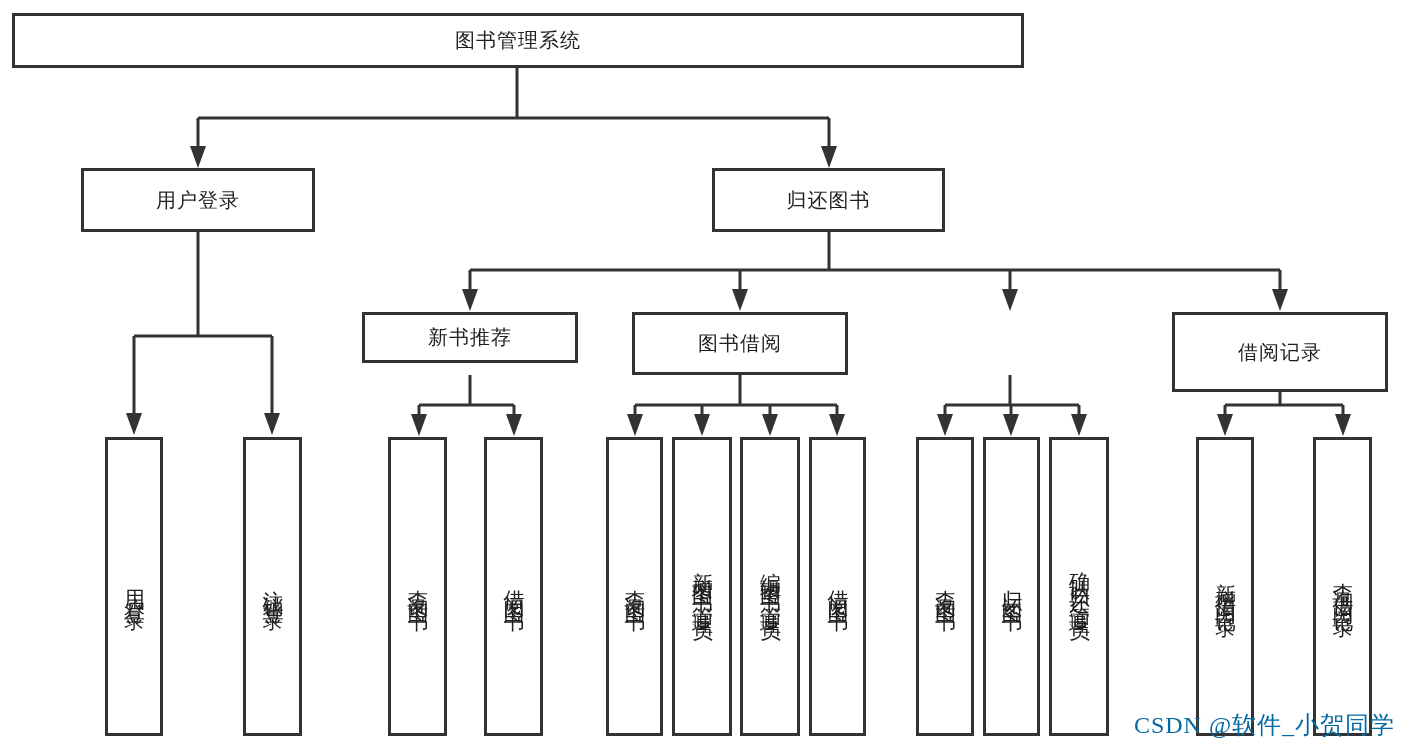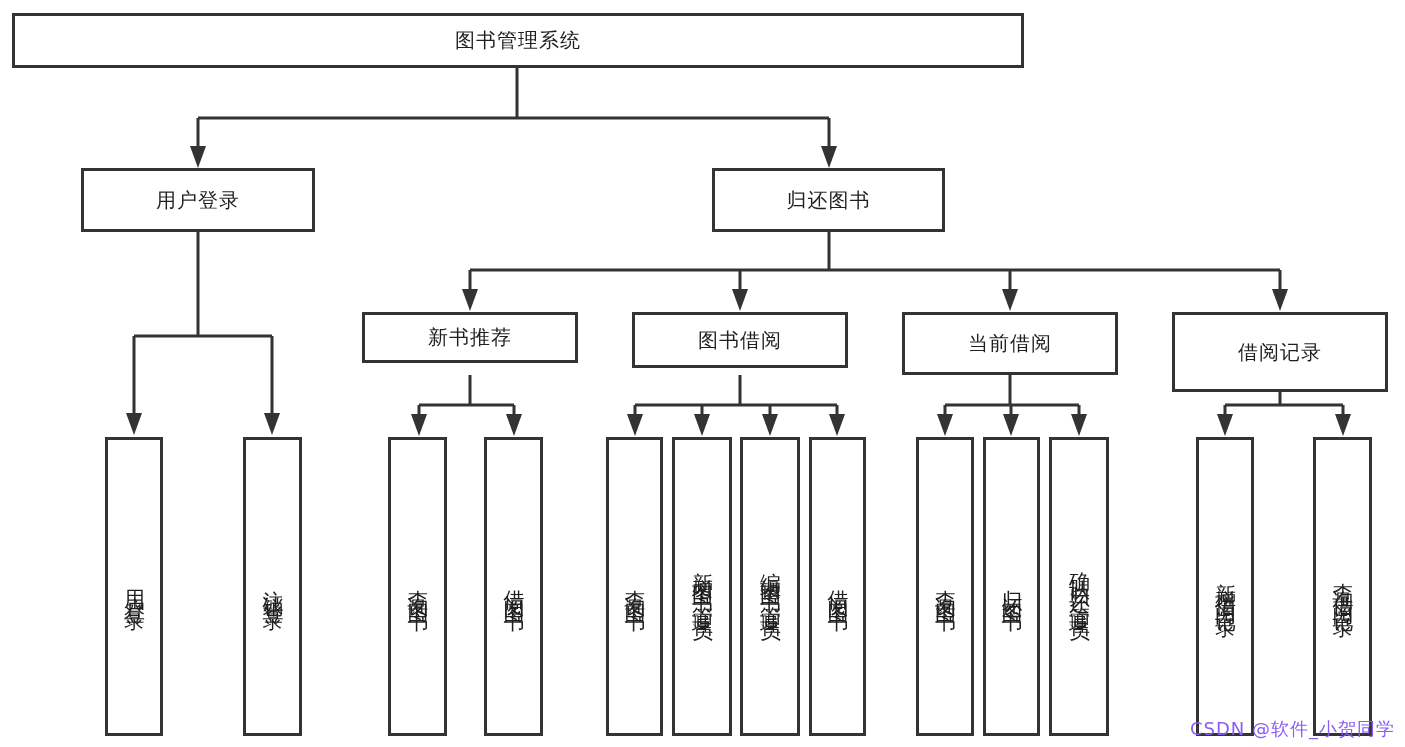--- a/index.html
+++ b/index.html
@@ -18,21 +18,21 @@
     color:#1f1f1f; z-index:1;
   }
   .box.h { font-size:20px; letter-spacing:1px; white-space:nowrap; }
   .box.v { font-size:21px; }
   .box.v .vtext {
     writing-mode:vertical-rl; text-orientation:mixed;
     letter-spacing:7px; line-height:1;
   }
   .watermark {
     position:absolute; right:10px; bottom:6px; z-index:2;
-    font-size:18px; color:#8b5cf6; letter-spacing:1px; white-space:nowrap;
+    font-size:24px; color:#0369a1; letter-spacing:1px; white-space:nowrap;font-family:Liberation Serif, serif;
   }
 </style>
 </head>
 <body>
 
 <div class="stage">
 
   <svg class="wires" width="1405" height="747" viewBox="0 0 1405 747">
     <g>
       <path class="line" d="M517 68 V118 M198 118 H829 M198 118 V147 M829 118 V147
@@ -74,25 +74,22 @@
   <div class="box h" style="left:81px;top:168px;width:234px;height:64px">
     <span>用户登录</span>
   </div>
   <div class="box h" style="left:712px;top:168px;width:233px;height:64px">
     <span>归还图书</span>
   </div>
 
   <div class="box h" style="left:362px;top:312px;width:216px;height:51px">
     <span>新书推荐</span>
   </div>
-  <div class="box h" style="left:632px;top:312px;width:216px;height:56px">
+  <div class="box h" style="left:632px;top:312px;width:216px;height:63px">
     <span>图书借阅</span>
-  </div>
-  <div class="box h" style="left:902px;top:312px;width:216px;height:63px">
-    <span>当前借阅</span>
   </div>
   <div class="box h" style="left:1172px;top:312px;width:216px;height:80px">
     <span>借阅记录</span>
   </div>
 
   <div class="box v" style="left:105px;top:437px;width:58px;height:299px">
     <span class="vtext">用户登录</span>
   </div>
   <div class="box v" style="left:243px;top:437px;width:59px;height:299px">
     <span class="vtext">注销登录</span>

